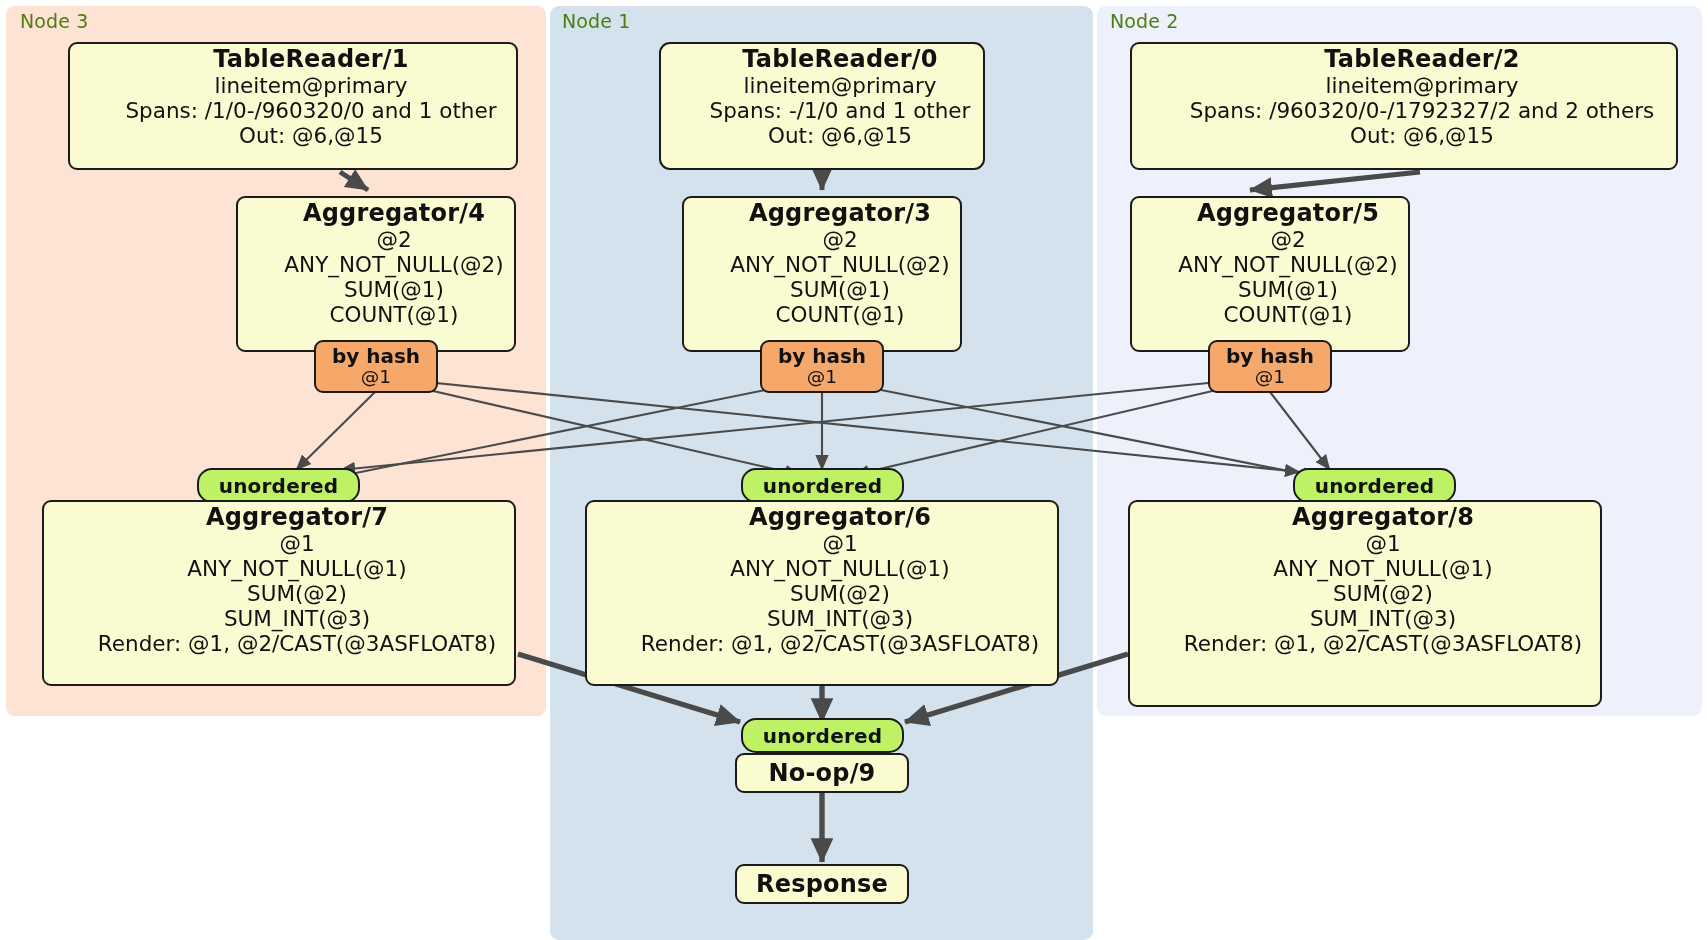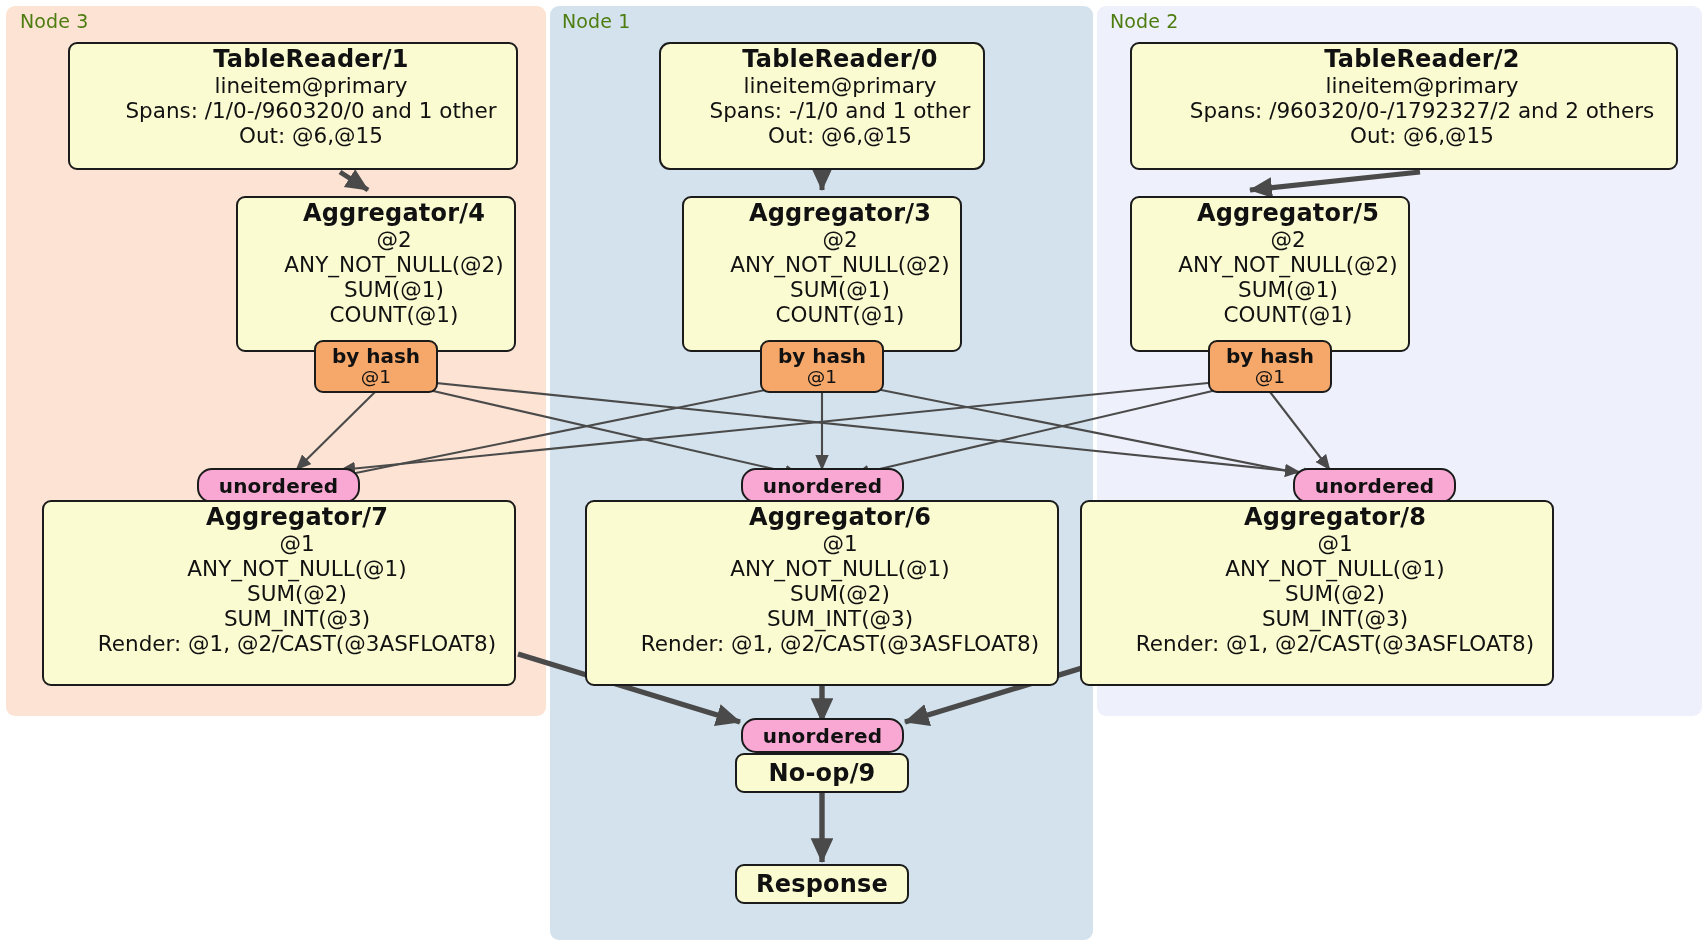--- a/index.html
+++ b/index.html
@@ -30,21 +30,21 @@
             display:flex;align-items:center;justify-content:center;
             font-weight:bold;font-size:24px;color:#111;letter-spacing:.2px;}
 
   
   .pill{position:absolute;box-sizing:border-box;border:2.2px solid #1b1b1b;
         border-radius:14px;display:flex;flex-direction:column;
         align-items:center;justify-content:center;text-align:center;color:#111;}
   .pill.hash{background:#f6a86a;border-radius:9px;}
   .pill.hash .t{font-weight:bold;font-size:20px;line-height:1.05;}
   .pill.hash .s{font-size:18.5px;line-height:1.1;}
-  .pill.unord{background:#f9a8d4;border-radius:15px;}
+  .pill.unord{background:#bef264;border-radius:15px;}
   .pill.unord .t{font-weight:bold;font-size:20px;line-height:1;letter-spacing:.2px;}
 </style>
 </head>
 <body>
 
 <div id="stage">
 
   <div class="panel" style="left:6px;top:6px;width:540px;height:710px;background:#fce3d4;"></div>
   <div class="panel-label" style="left:20px;top:12px;">Node 3</div>
 
@@ -173,21 +173,21 @@
 
   <div class="node" style="left:585px;top:500px;width:474px;height:186px;">
     <div class="title">Aggregator/6</div>
     <div class="line">@1</div>
     <div class="line">ANY_NOT_NULL(@1)</div>
     <div class="line">SUM(@2)</div>
     <div class="line">SUM_INT(@3)</div>
     <div class="line">Render: @1, @2/CAST(@3ASFLOAT8)</div>
   </div>
 
-  <div class="node" style="left:1080px;top:500px;width:474px;height:186px;">
+  <div class="node" style="left:1128px;top:500px;width:474px;height:207px;">
     <div class="title">Aggregator/8</div>
     <div class="line">@1</div>
     <div class="line">ANY_NOT_NULL(@1)</div>
     <div class="line">SUM(@2)</div>
     <div class="line">SUM_INT(@3)</div>
     <div class="line">Render: @1, @2/CAST(@3ASFLOAT8)</div>
   </div>
 
   <div class="pill unord" style="left:741px;top:718px;width:163px;height:35px;">
     <div class="t">unordered</div>

